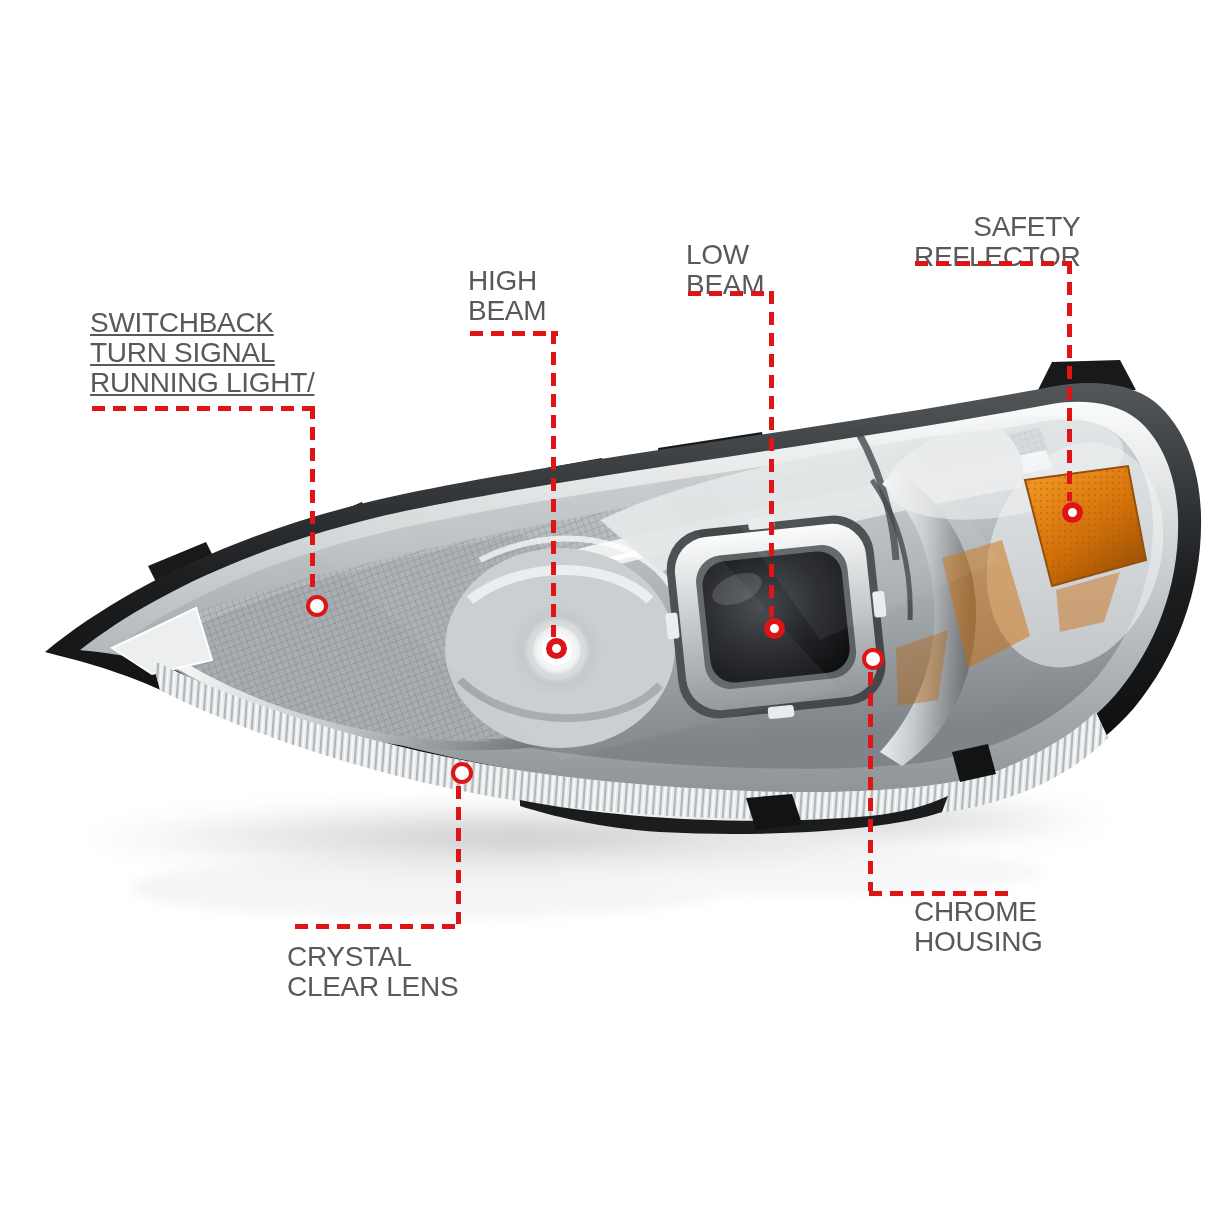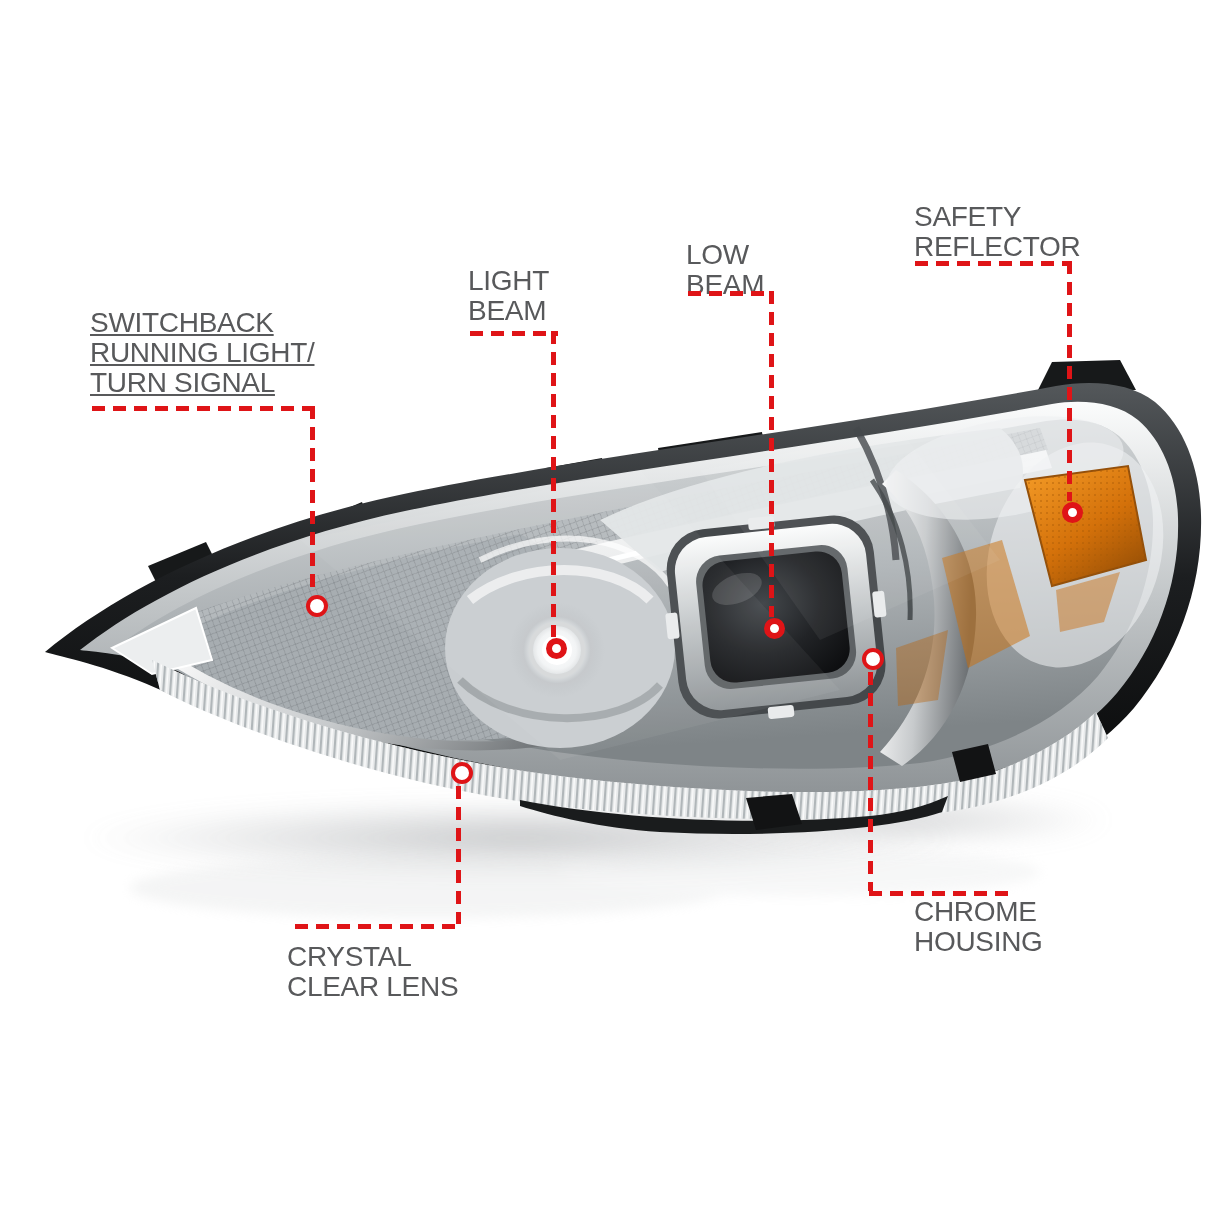--- a/index.html
+++ b/index.html
@@ -31,21 +31,21 @@
   .c2 .label{left:468px;top:266px;}
   .c2 .dash.h{left:470px;top:331px;width:88px;}
   .c2 .dash.v{left:551px;top:331px;height:306px;}
   .c2 .marker{left:546px;top:638px;}
   
   .c3 .label{left:686px;top:240px;}
   .c3 .dash.h{left:688px;top:291px;width:86px;}
   .c3 .dash.v{left:769px;top:291px;height:326px;}
   .c3 .marker{left:764px;top:618px;}
   
-  .c4 .label{left:914px;top:202px;}
+  .c4 .label{left:914px;top:212px;text-align:right;}
   .c4 .dash.h{left:915px;top:261px;width:157px;}
   .c4 .dash.v{left:1067px;top:261px;height:240px;}
   .c4 .marker{left:1062px;top:502px;}
   
   .c5 .label{left:287px;top:896px;margin-top:46px;}
   .c5 .dash.h{left:295px;top:924px;width:166px;}
   .c5 .dash.v{left:456px;top:786px;height:138px;}
   .c5 .marker{left:451px;top:762px;}
   
   .c6 .label{left:886px;top:897px;margin-left:28px;}
@@ -224,31 +224,31 @@
 
     <g fill="#ffffff">
       <polygon points="300,540 640,470 840,690 560,760" opacity="0.05"></polygon>
       <polygon points="700,470 900,430 1000,560 820,640" opacity="0.06"></polygon>
     </g>
   </svg>
 
   <div class="callout c1">
     <div class="label">
       <span>SWITCHBACK</span>
+      <span>TURN SIGNAL</span>
       <span>RUNNING LIGHT/</span>
-      <span>TURN SIGNAL</span>
     </div>
     <div class="dash h"></div>
     <div class="dash v"></div>
     <div class="marker ring"></div>
   </div>
 
   <div class="callout c2">
     <div class="label">
-      <span>LIGHT</span>
+      <span>HIGH</span>
       <span>BEAM</span>
     </div>
     <div class="dash h"></div>
     <div class="dash v"></div>
     <div class="marker dot"></div>
   </div>
 
   <div class="callout c3">
     <div class="label">
       <span>LOW</span>

